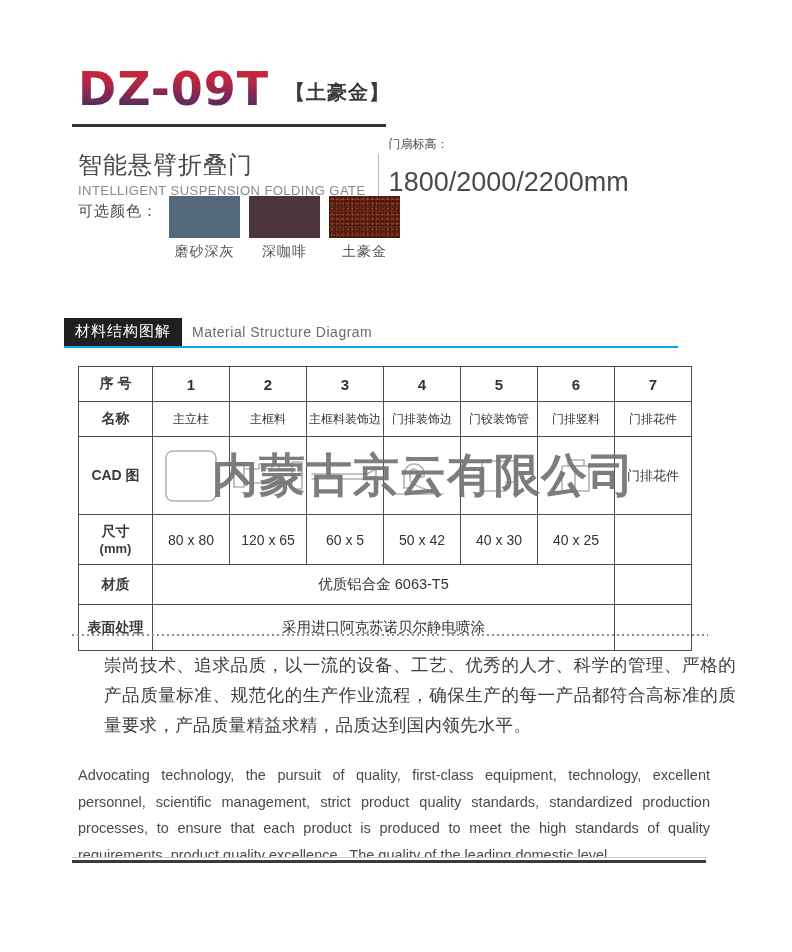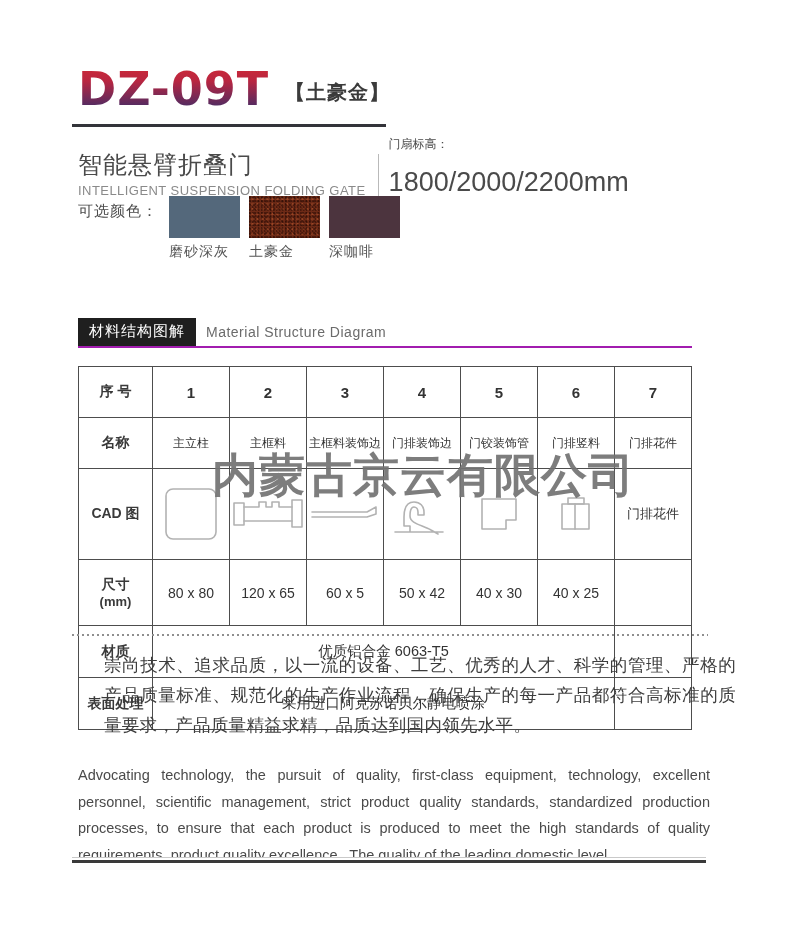--- a/index.html
+++ b/index.html
@@ -21,43 +21,43 @@
   .sub-cn { font-size:24px; color:#4a4a4a; letter-spacing:1px; }
   .sub-en { font-size:13px; color:#8a8a8a; letter-spacing:0.45px; margin-top:2px; }
   .sub-divider { width:1px; height:44px; background:#b9b9b9; margin:0 10px 0 12px; }
   .sub-right { display:flex; flex-direction:column; justify-content:center; }
   .dh-label { font-size:12px; color:#4a4a4a; }
   .dh-value { font-size:27px; color:#4a4a4a; margin-top:14px; }
 
   
   .colors { position:absolute; left:78px; top:196px; display:flex; }
   .colors-label { font-size:15px; color:#4a4a4a; padding-top:6px; margin-right:2px; letter-spacing:1px; }
-  .swatch-group { display:flex; flex-direction:column; align-items:flex-start; margin-left:9px; }
+  .swatch-group { display:flex; flex-direction:column; align-items:center; margin-left:9px; }
   .swatch { width:71px; height:42px; }
   .swatch.textured {
     background-image:
       radial-gradient(circle at 30% 30%, rgba(30,5,0,0.45) 0.8px, transparent 1.5px),
       radial-gradient(circle at 70% 62%, rgba(255,130,70,0.30) 0.8px, transparent 1.5px),
       radial-gradient(circle at 15% 75%, rgba(20,0,0,0.40) 0.8px, transparent 1.4px);
     background-size:4px 4px, 5px 5px, 3px 3px;
   }
   .swatch-name { font-size:14px; color:#555; margin-top:5px; letter-spacing:1px; }
 
   
-  .section-header { position:absolute; left:78px; top:318px; width:614px;
-    display:flex; align-items:center; border-bottom:2px solid #a21caf; }
+  .section-header { position:absolute; left:64px; top:318px; width:614px;
+    display:flex; align-items:center; border-bottom:2px solid #0ea5e9; }
   .section-badge { background:#1f1f1f; color:#fff; font-size:15px; letter-spacing:1px;
     padding:4px 11px 5px; white-space:nowrap; }
   .section-en { font-size:14px; color:#6b6b6b; margin-left:10px; letter-spacing:0.5px;text-align:center; }
 
   
   .spec-table-wrap { position:absolute; left:78px; top:366px; width:614px; }
   table.spec { border-collapse:collapse; width:614px; table-layout:fixed; }
   .spec col.lab { width:74px; }
-  .spec th, .spec td { border:1px solid #4d4d4d; text-align:center; vertical-align:middle; color:#333; padding:16px 1px; }
+  .spec th, .spec td { border:1px solid #4d4d4d; text-align:center; vertical-align:middle; color:#333; padding:8px 1px; }
   .spec th { font-weight:bold; font-size:14px; color:#3a3a3a; }
   .r-no    { height:28px; } .r-no td { font-weight:bold; font-size:15px; }
   .r-name  { height:28px; } .r-name td { font-size:12px; }
   .r-cad   { height:78px; } .r-cad td { font-size:13px; }
   .r-size  { height:37px;border-radius:16px; } .r-size td { font-size:14px; }
   .r-mat   { height:40px; } .r-mat td { font-size:14.5px; }
   .r-surf  { height:46px; } .r-surf td { font-size:14.5px; }
   .th-sub { display:block; font-size:13px; }
   .cad-svg { display:block; margin:0 auto; }
   .cad-svg path, .cad-svg rect { fill:none; stroke:#b2b2b2; stroke-width:1.6; stroke-linejoin:round; stroke-linecap:round; }
@@ -110,26 +110,26 @@
     </div>
   </div>
 
   <div class="colors">
     <span class="colors-label">可选颜色：</span>
     <div class="swatch-group">
       <div class="swatch" style="background-color: rgb(84, 104, 123);"></div>
       <span class="swatch-name">磨砂深灰</span>
     </div>
     <div class="swatch-group">
+      <div class="swatch" style="background-color: rgb(76, 52, 62);"></div>
+      <span class="swatch-name">深咖啡</span>
+    </div>
+    <div class="swatch-group">
       <div class="swatch textured" style="background-color: rgb(109, 42, 22);"></div>
       <span class="swatch-name">土豪金</span>
-    </div>
-    <div class="swatch-group">
-      <div class="swatch" style="background-color: rgb(76, 52, 62);"></div>
-      <span class="swatch-name">深咖啡</span>
     </div>
   </div>
 
   <div class="section-header">
     <span class="section-badge">材料结构图解</span>
     <span class="section-en">Material Structure Diagram</span>
   </div>
 
   <div class="spec-table-wrap">
     <table class="spec">

